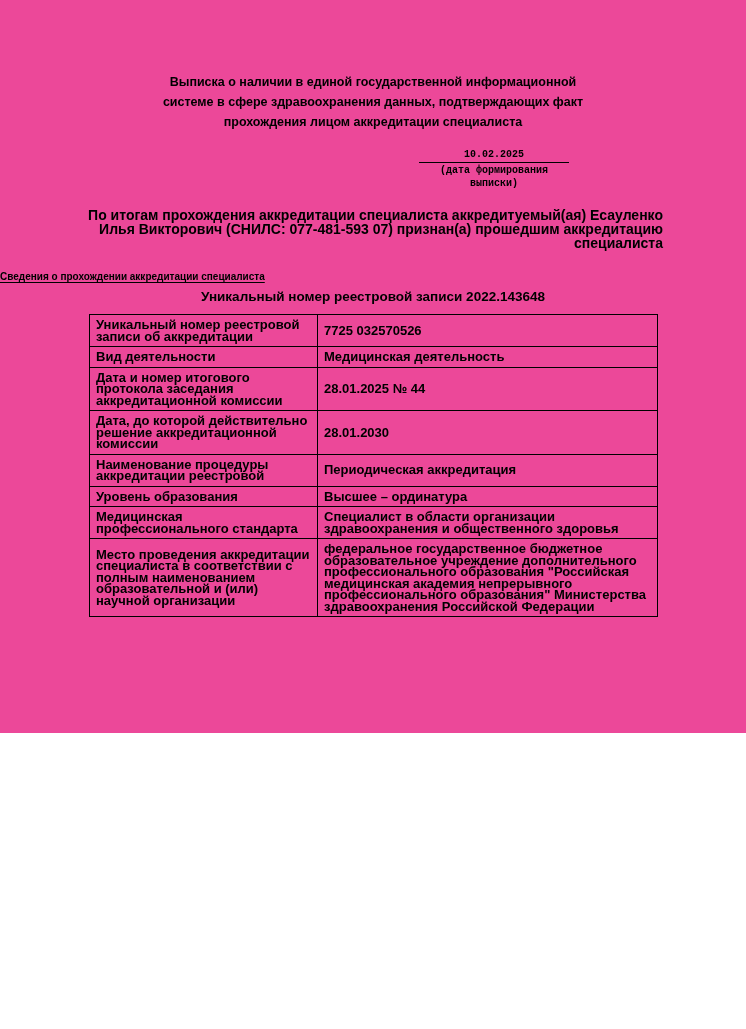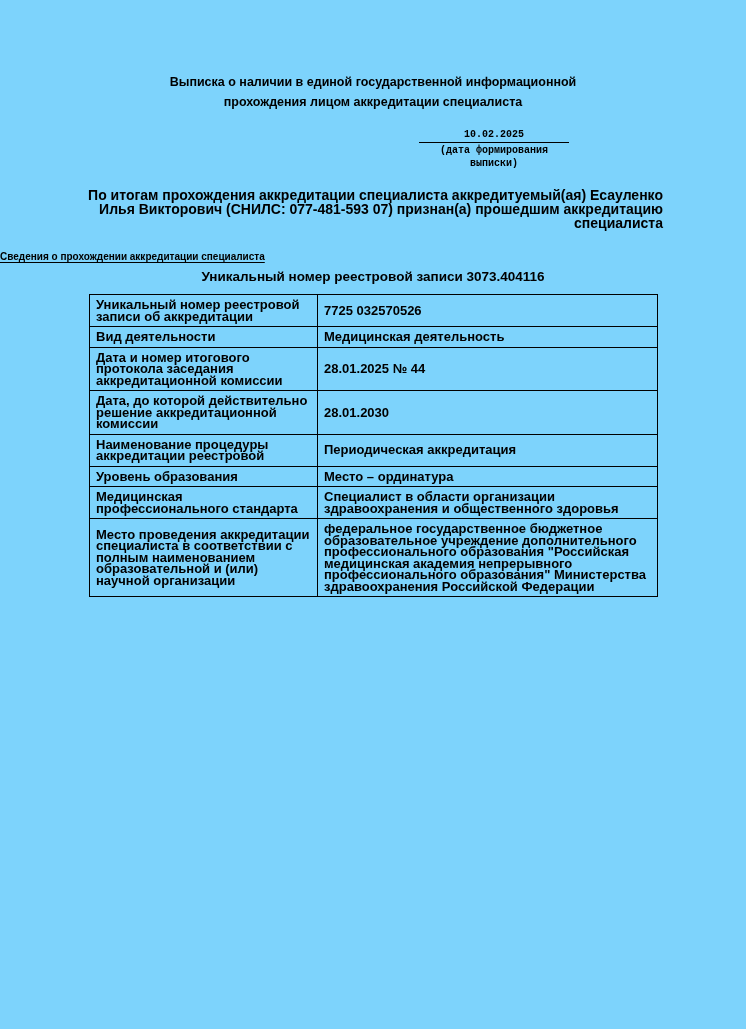--- a/index.html
+++ b/index.html
@@ -3,22 +3,22 @@
 <meta charset="utf-8">
 <style>
   html, body {
     margin: 0;
     padding: 0;
     background: #ffffff;
   }
   .page {
     position: relative;
     width: 746px;
-    height: 1029px;
-    background: #7dd3fc;
+    height: 733px;
+    background: #ec4899;
     color: #000000;
     font-family: "Liberation Sans", sans-serif;
     font-weight: bold;
     box-sizing: border-box;
     padding-top: 72px;
     overflow: hidden;
   }
   .title {
     text-align: center;
     font-size: 12.5px;
@@ -76,33 +76,34 @@
   td.cell-label { width: 215px; }
   td.cell-value { width: 327px; }
 </style>
 </head>
 <body>
 
 <div class="page">
 
   <div class="title">
     <div>Выписка о наличии в единой государственной информационной</div>
+    <div>системе в сфере здравоохранения данных, подтверждающих факт</div>
     <div>прохождения лицом аккредитации специалиста</div>
   </div>
 
   <div class="date-block">
     <div class="date-value">10.02.2025</div>
     <div class="date-caption">(дата формирования выписки)</div>
   </div>
 
   <div class="intro">По итогам прохождения аккредитации специалиста аккредитуемый(ая) Есауленко Илья Викторович (СНИЛС: 077-481-593 07) признан(а) прошедшим аккредитацию специалиста</div>
 
   <div class="section-heading">Сведения о прохождении аккредитации специалиста</div>
 
-  <div class="registry-heading">Уникальный номер реестровой записи 3073.404116</div>
+  <div class="registry-heading">Уникальный номер реестровой записи 2022.143648</div>
 
   <table class="acc-table">
     <tbody>
       <tr>
         <td class="cell-label">Уникальный номер реестровой записи об аккредитации</td>
         <td class="cell-value">7725 032570526</td>
       </tr>
       <tr>
         <td class="cell-label">Вид деятельности</td>
         <td class="cell-value">Медицинская деятельность</td>
@@ -114,21 +115,21 @@
       <tr>
         <td class="cell-label">Дата, до которой действительно решение аккредитационной комиссии</td>
         <td class="cell-value">28.01.2030</td>
       </tr>
       <tr>
         <td class="cell-label">Наименование процедуры аккредитации реестровой</td>
         <td class="cell-value">Периодическая аккредитация</td>
       </tr>
       <tr>
         <td class="cell-label">Уровень образования</td>
-        <td class="cell-value">Место – ординатура</td>
+        <td class="cell-value">Высшее – ординатура</td>
       </tr>
       <tr>
         <td class="cell-label">Медицинская профессионального стандарта</td>
         <td class="cell-value">Специалист в области организации здравоохранения и общественного здоровья</td>
       </tr>
       <tr>
         <td class="cell-label">Место проведения аккредитации специалиста в соответствии с полным наименованием образовательной и (или) научной организации</td>
         <td class="cell-value">федеральное государственное бюджетное образовательное учреждение дополнительного профессионального образования "Российская медицинская академия непрерывного профессионального образования" Министерства здравоохранения Российской Федерации</td>
       </tr>
     </tbody>

